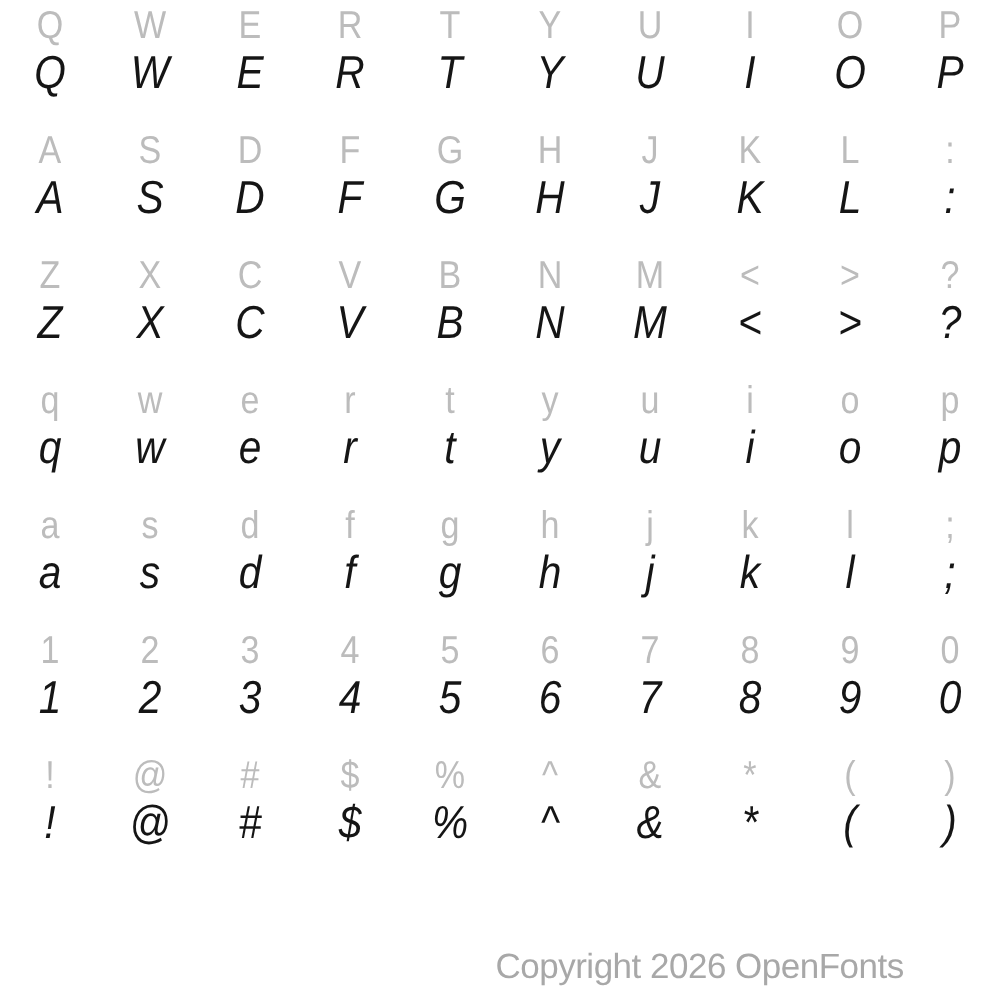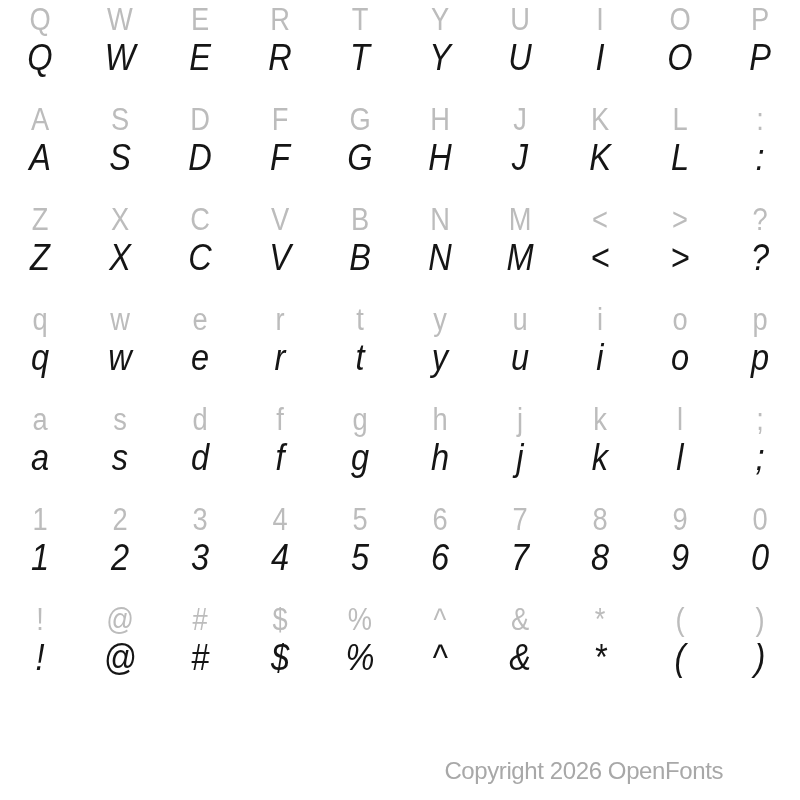--- a/index.html
+++ b/index.html
@@ -57,21 +57,21 @@
     text-align: center;
     transform: scaleX(0.88);
     transform-origin: 50% 50%;
     white-space: pre;
   }
 
   .copyright {
     position: absolute;
     top: 757px;
     right: 77px;
-    font-size: 24px;
+    font-size: 28px;
     letter-spacing: -0.4px;
     color: var(--footer);
     font-weight: 400;
   }
 </style>
 </head>
 <body>
 
 <div class="sheet">
   <div id="rows-root">

